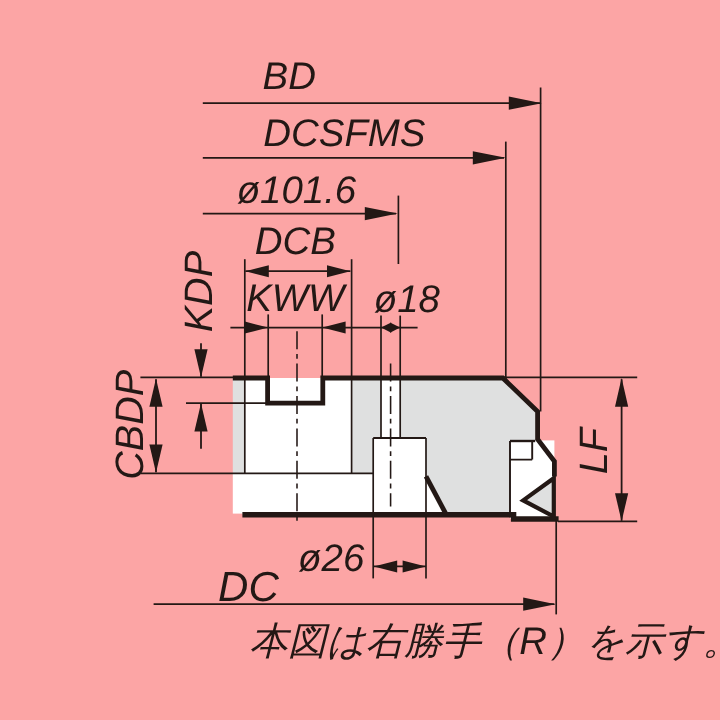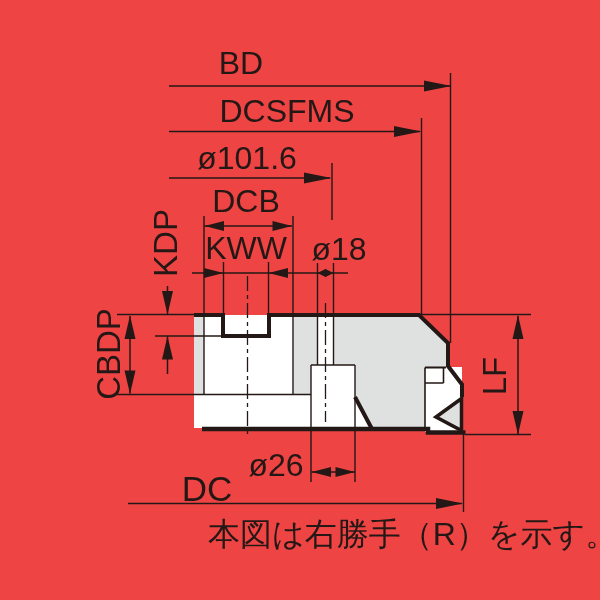--- a/index.html
+++ b/index.html
@@ -1,16 +1,16 @@
 <!DOCTYPE html>
 <html><head>
 <meta charset="utf-8">
 <style>
   html,body{margin:0;padding:0;background:#ffffff;}
-  .stage{position:relative;width:600px;height:600px;background:#ef4444;overflow:hidden;}
+  .stage{position:relative;width:600px;height:600px;background:#fca5a5;overflow:hidden;font-style:italic;}
   svg{position:absolute;left:0;top:0;}
   text{font-family:"Liberation Sans","DejaVu Sans",sans-serif;fill:#231815;}
   .dim-label{font-size:32px;}
   .dim-label-lg{font-size:35px;}
   .note-text{font-size:32px;letter-spacing:0px;}
 </style>
 </head>
 <body>
 
 <div class="stage">

